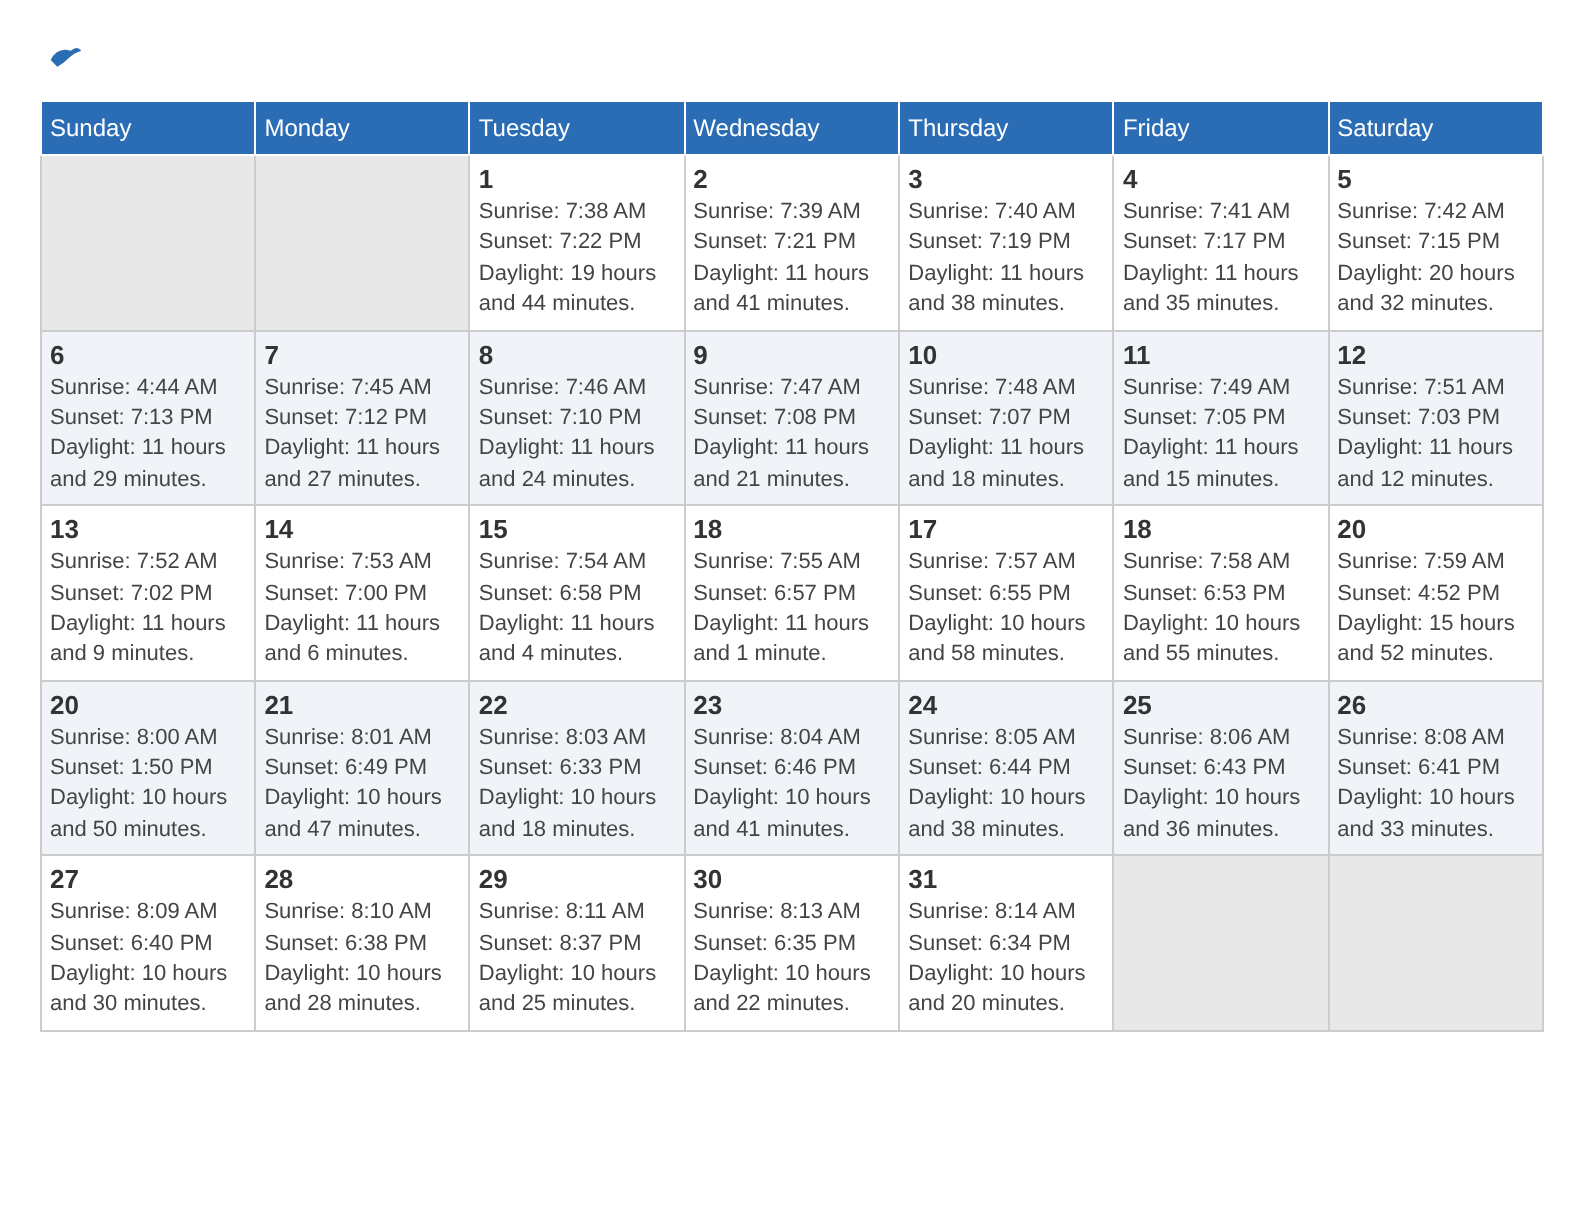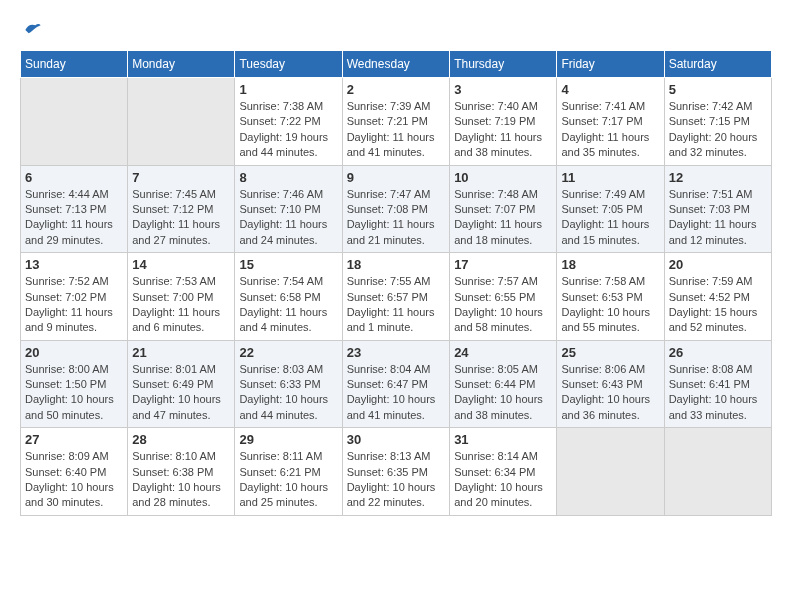--- a/index.html
+++ b/index.html
@@ -216,25 +216,25 @@
         <td>
           <span class="day-number">20</span>
           <div class="day-info"><span>Sunrise: 8:00 AM</span><br><span>Sunset: 1:50 PM</span><br><span>Daylight: 10 hours and 50 minutes.</span></div>
         </td>
         <td>
           <span class="day-number">21</span>
           <div class="day-info"><span>Sunrise: 8:01 AM</span><br><span>Sunset: 6:49 PM</span><br><span>Daylight: 10 hours and 47 minutes.</span></div>
         </td>
         <td>
           <span class="day-number">22</span>
-          <div class="day-info"><span>Sunrise: 8:03 AM</span><br><span>Sunset: 6:33 PM</span><br><span>Daylight: 10 hours and 44 minutes.</span></div>
+          <div class="day-info"><span>Sunrise: 8:03 AM</span><br><span>Sunset: 6:33 PM</span><br><span>Daylight: 10 hours and 18 minutes.</span></div>
         </td>
         <td>
           <span class="day-number">23</span>
-          <div class="day-info"><span>Sunrise: 8:04 AM</span><br><span>Sunset: 6:47 PM</span><br><span>Daylight: 10 hours and 41 minutes.</span></div>
+          <div class="day-info"><span>Sunrise: 8:04 AM</span><br><span>Sunset: 6:46 PM</span><br><span>Daylight: 10 hours and 41 minutes.</span></div>
         </td>
         <td>
           <span class="day-number">24</span>
           <div class="day-info"><span>Sunrise: 8:05 AM</span><br><span>Sunset: 6:44 PM</span><br><span>Daylight: 10 hours and 38 minutes.</span></div>
         </td>
         <td>
           <span class="day-number">25</span>
           <div class="day-info"><span>Sunrise: 8:06 AM</span><br><span>Sunset: 6:43 PM</span><br><span>Daylight: 10 hours and 36 minutes.</span></div>
         </td>
         <td>
@@ -246,21 +246,21 @@
         <td>
           <span class="day-number">27</span>
           <div class="day-info"><span>Sunrise: 8:09 AM</span><br><span>Sunset: 6:40 PM</span><br><span>Daylight: 10 hours and 30 minutes.</span></div>
         </td>
         <td>
           <span class="day-number">28</span>
           <div class="day-info"><span>Sunrise: 8:10 AM</span><br><span>Sunset: 6:38 PM</span><br><span>Daylight: 10 hours and 28 minutes.</span></div>
         </td>
         <td>
           <span class="day-number">29</span>
-          <div class="day-info"><span>Sunrise: 8:11 AM</span><br><span>Sunset: 6:21 PM</span><br><span>Daylight: 10 hours and 25 minutes.</span></div>
+          <div class="day-info"><span>Sunrise: 8:11 AM</span><br><span>Sunset: 8:37 PM</span><br><span>Daylight: 10 hours and 25 minutes.</span></div>
         </td>
         <td>
           <span class="day-number">30</span>
           <div class="day-info"><span>Sunrise: 8:13 AM</span><br><span>Sunset: 6:35 PM</span><br><span>Daylight: 10 hours and 22 minutes.</span></div>
         </td>
         <td>
           <span class="day-number">31</span>
           <div class="day-info"><span>Sunrise: 8:14 AM</span><br><span>Sunset: 6:34 PM</span><br><span>Daylight: 10 hours and 20 minutes.</span></div>
         </td>
         <td class="empty"></td>

